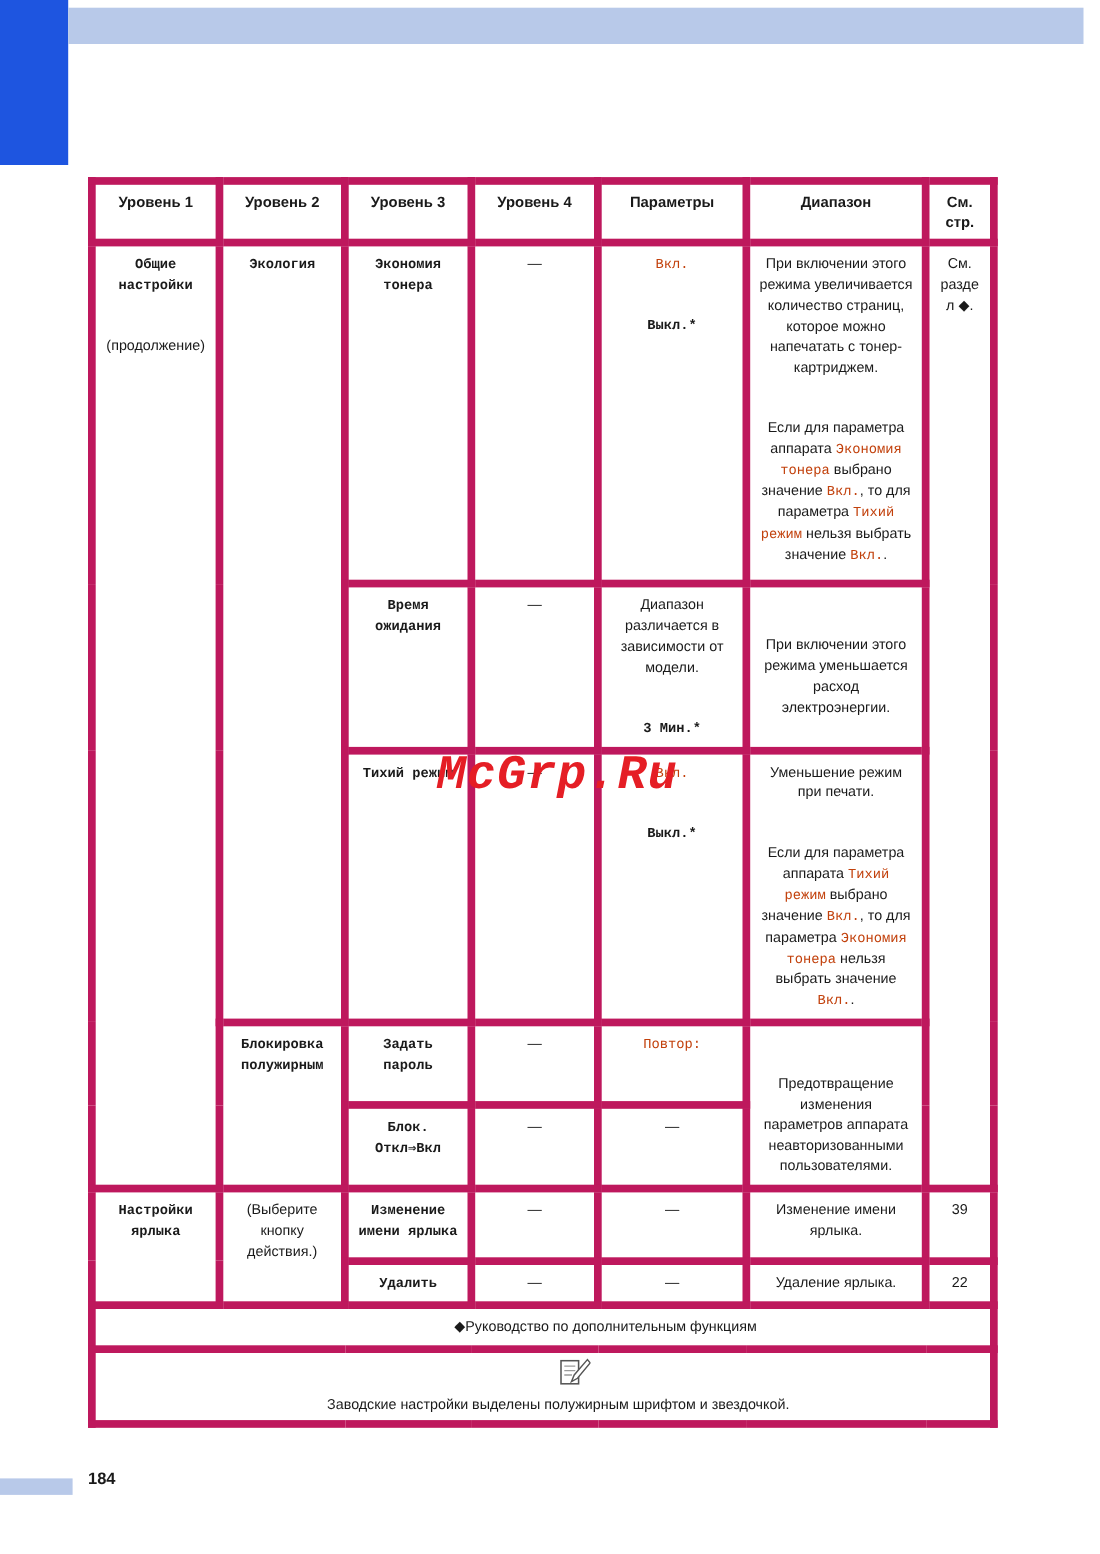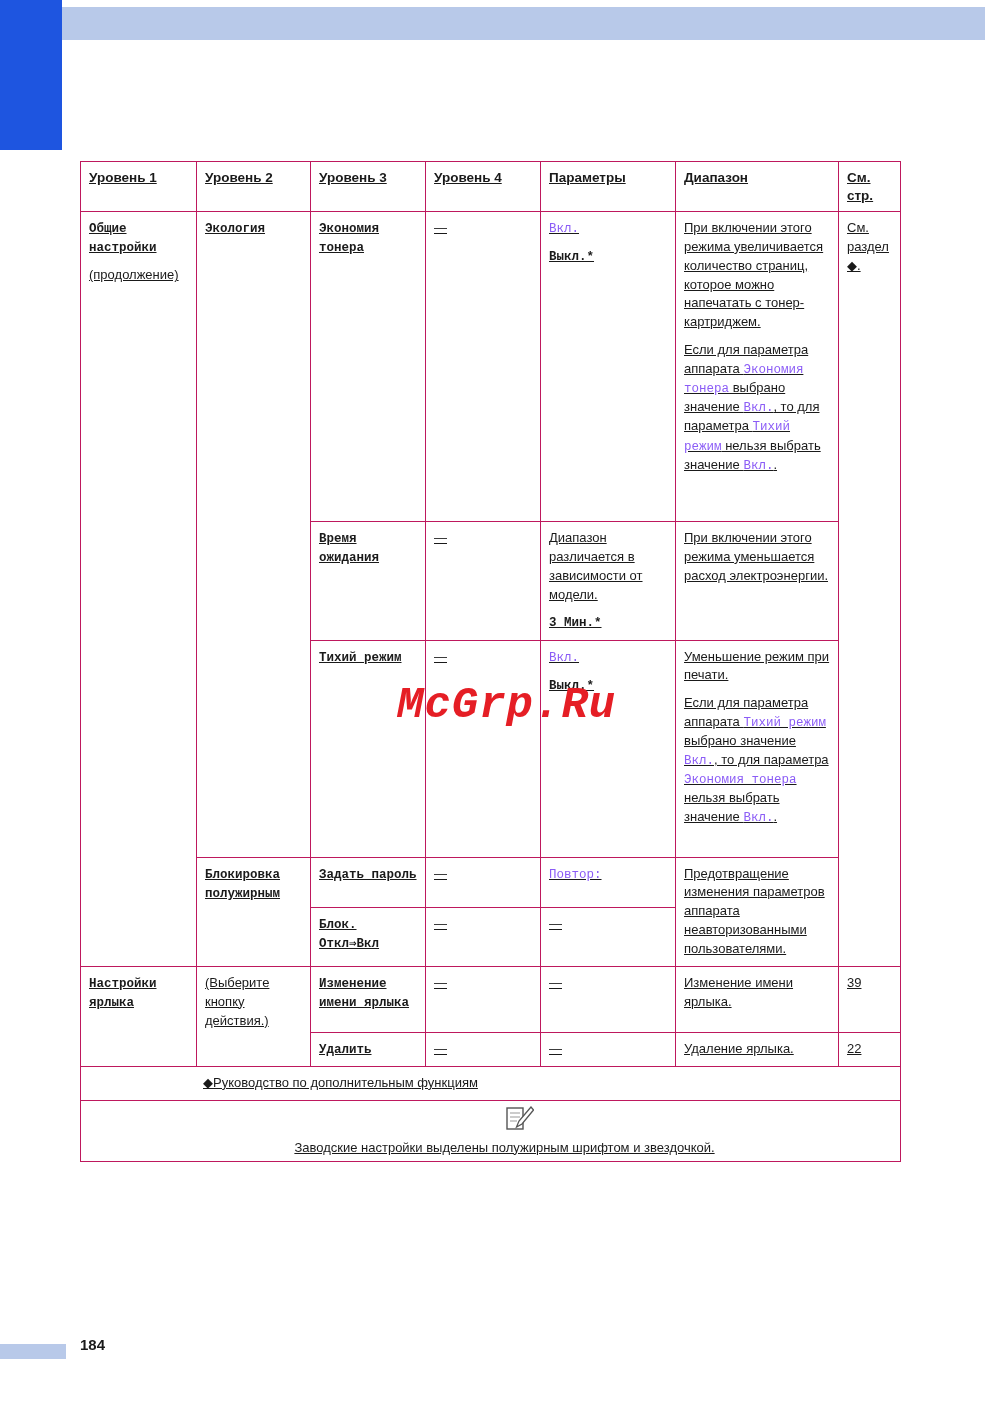--- a/index.html
+++ b/index.html
@@ -7,30 +7,30 @@
         font-family:"Liberation Sans",sans-serif;color:#1a1a1a;overflow:hidden;}
 
   
   .corner-block{position:absolute;left:0;top:0;width:62px;height:150px;background:#1e55e0;}
   .top-bar{position:absolute;left:62px;top:7px;width:923px;height:33px;background:#b8c9e9;}
   .footer-bar{position:absolute;left:0;top:1344px;width:66px;height:15px;background:#b8c9e9;}
   .page-number{position:absolute;left:80px;top:1336px;font-size:15px;font-weight:bold;}
 
   
   .doc-table{position:absolute;left:80px;top:161px;width:820px;border-collapse:collapse;table-layout:fixed;}
-  .doc-table th,.doc-table td{border:1px solid #be185d;vertical-align:top;
-        padding:7px 8px;font-size:13px;line-height:1.45;text-align:left;word-wrap:break-word;text-decoration:underline;}
+  .doc-table th,.doc-table td{border:7px solid #be185d;vertical-align:top;
+        padding:7px 8px;font-size:13px;line-height:1.45;text-align:center;word-wrap:break-word;}
   .doc-table th{font-weight:bold;font-size:13.5px;line-height:1.3;}
   .doc-table p{margin:0;}
   .gap p{margin:0 0 9px;}
-  .gap p:last-child{margin-bottom:0;}
+  .gap p:last-child{margin-bottom:0;margin-top:36px;}
 
   
   .mb{font-family:"Liberation Mono","DejaVu Sans Mono",monospace;font-weight:bold;font-size:12.5px;}
-  .mg{font-family:"Liberation Mono","DejaVu Sans Mono",monospace;color:#8b5cf6;font-size:12.5px;}
+  .mg{font-family:"Liberation Mono","DejaVu Sans Mono",monospace;color:#c2410c;font-size:12.5px;}
 
   
   .guide-cell{padding-left:122px !important;}
   .note-cell{padding:4px 8px !important;}
   .note-inner{display:flex;align-items:center;flex-direction:column;}
   .note-icon{margin-left:56px;flex:0 0 auto;display:inline-block;}
   .note-text{margin-left:28px;}
 
   
   .watermark{position:absolute;left:397px;top:680px;font-family:Liberation Mono, monospace;

